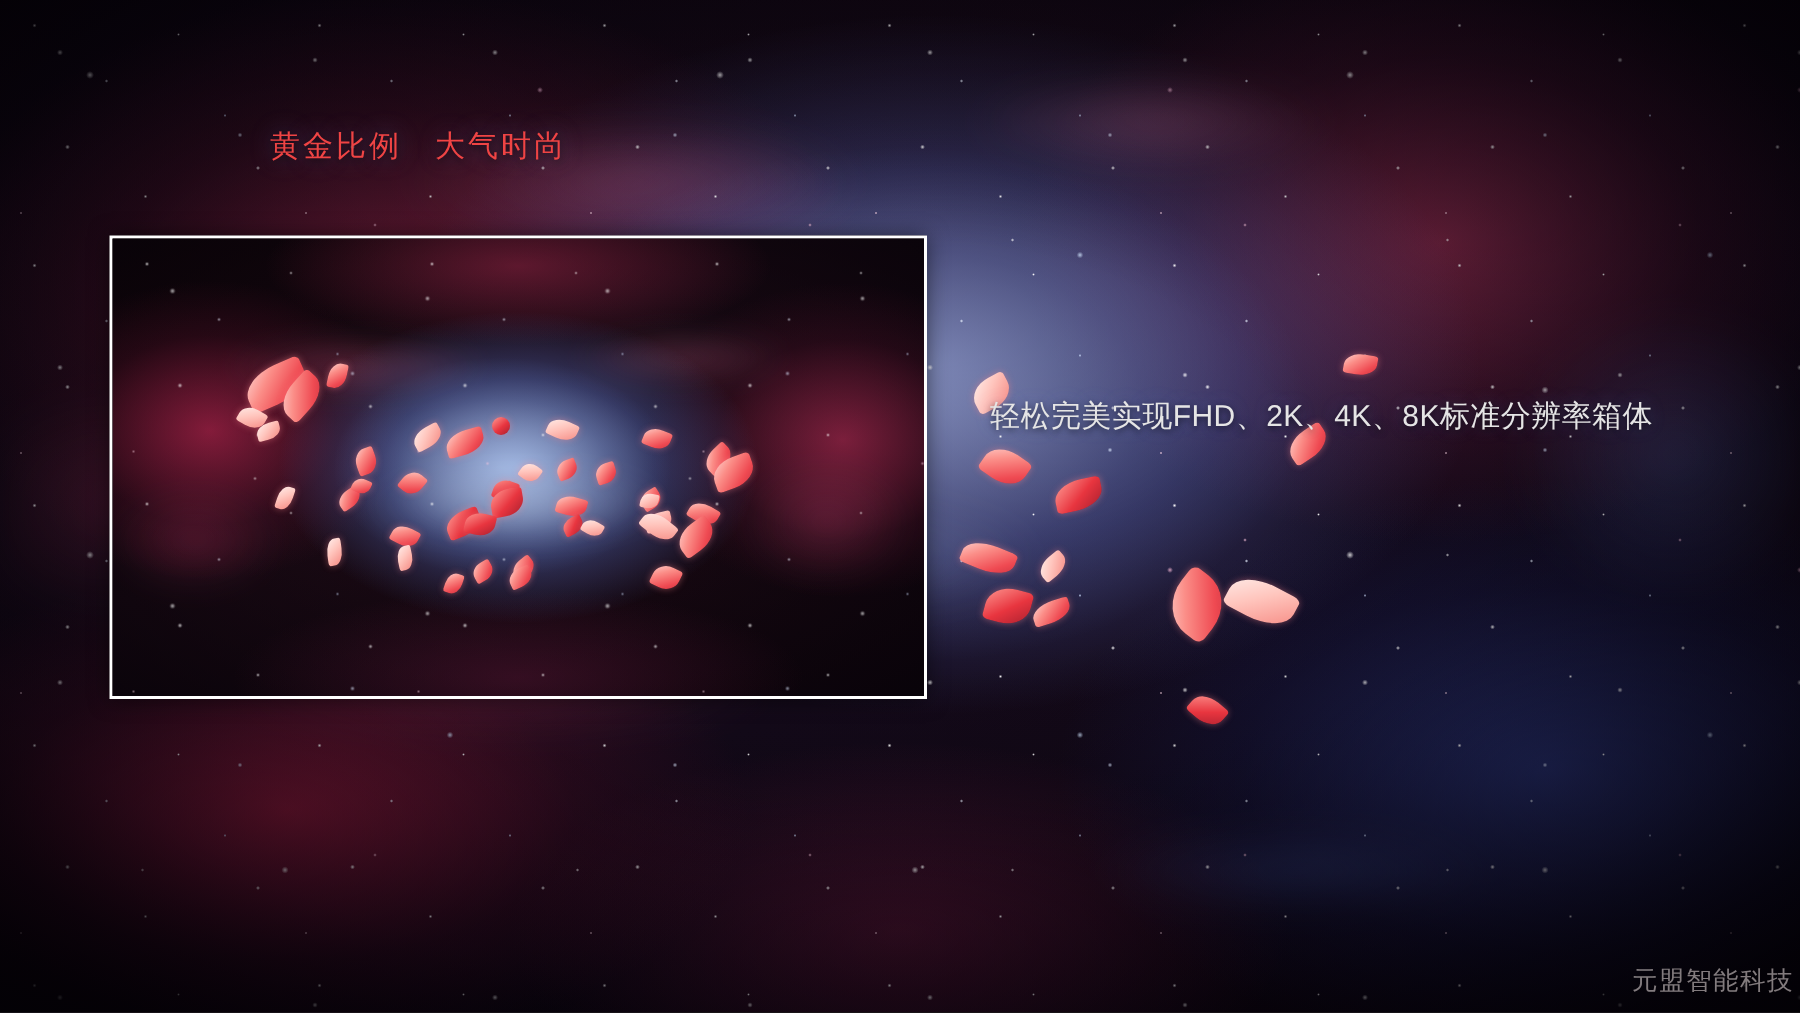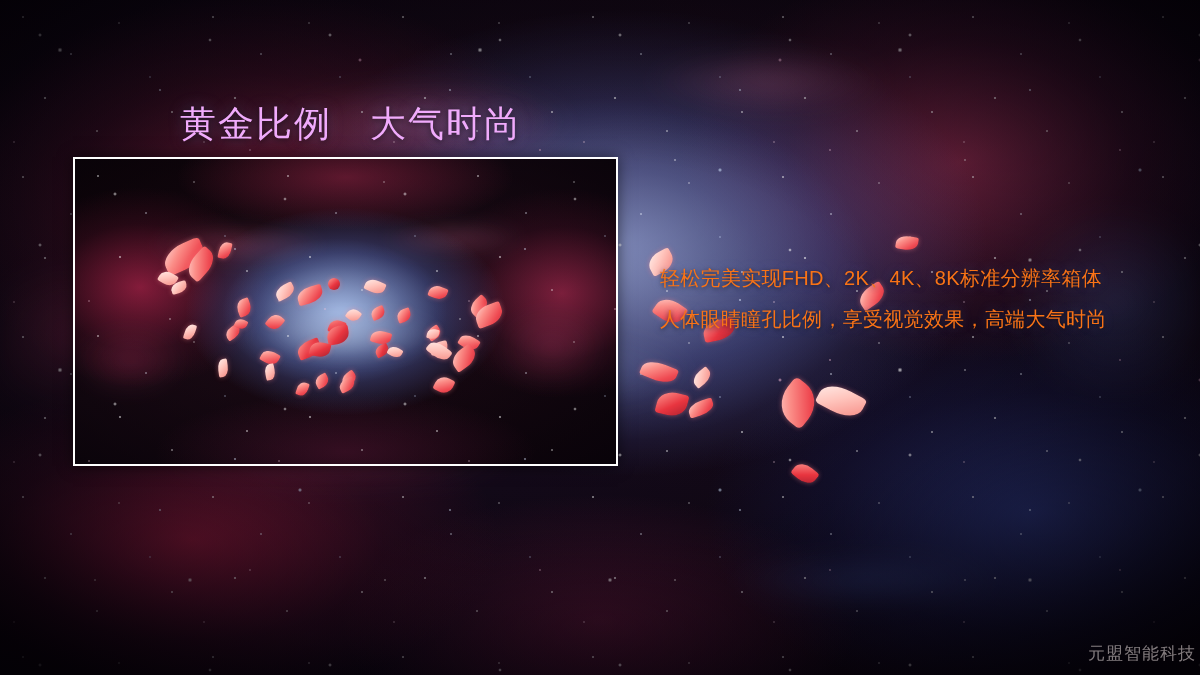--- a/index.html
+++ b/index.html
@@ -101,24 +101,24 @@
     background: linear-gradient(140deg, #fff1ee 0%, #ffc5bd 45%, #f5867f 100%);
   }
   .petal.deep {
     background: linear-gradient(140deg, #ff9d96 0%, #e8353f 55%, #a81f2e 100%);
   }
 
   
   .title {
     position: absolute;
     left: 180px;
-    top: 100px;
-    font-size: 36px;
+    top: 84px;
+    font-size: 20px;
     letter-spacing: 2px;
-    color: #f0abfc;
+    color: #ef4444;
     white-space: pre;
     text-shadow: 0 1px 6px rgba(0,0,0,.65), 0 0 16px rgba(150,170,255,.35);
   }
 
   
   .frame {
     position: absolute;
     left: 73px;
     top: 157px;
     width: 545px;
@@ -159,21 +159,21 @@
   
   .body-text {
     position: absolute;
     left: 660px;
     top: 258px;
     width: 520px;
   }
   .body-line {
     font-size: 20px;
     line-height: 41px;
-    color: #f97316;
+    color: #e5e5e5;
     white-space: pre;
     letter-spacing: .3px;
     text-shadow: 0 1px 5px rgba(0,0,0,.7), 0 0 12px rgba(120,150,255,.3);
   }
 
   
   .watermark {
     position: absolute;
     right: 4px;
     bottom: 10px;
@@ -258,18 +258,17 @@
       <div class="petal pale" style="left:352px;top:185px;width:24px;height:14px;transform:rotate(38deg);"></div>
       <div class="petal" style="left:376px;top:190px;width:26px;height:18px;transform:rotate(-36deg);"></div>
       <div class="petal" style="left:360px;top:218px;width:18px;height:16px;transform:rotate(26deg);"></div>
       <div class="petal" style="left:264px;top:220px;width:16px;height:12px;transform:rotate(-25deg);"></div>
       <div class="petal pale" style="left:143px;top:200px;width:10px;height:18px;transform:rotate(-8deg);"></div>
     </div>
   </div>
 
   <div class="body-text">
     <div class="body-line">轻松完美实现FHD、2K、4K、8K标准分辨率箱体</div>
-    <div class="body-line">人体眼睛瞳孔比例，享受视觉效果，高端大气时尚</div>
   </div>
 
   <div class="watermark">元盟智能科技</div>
 
 </div>
 
 </body></html>

